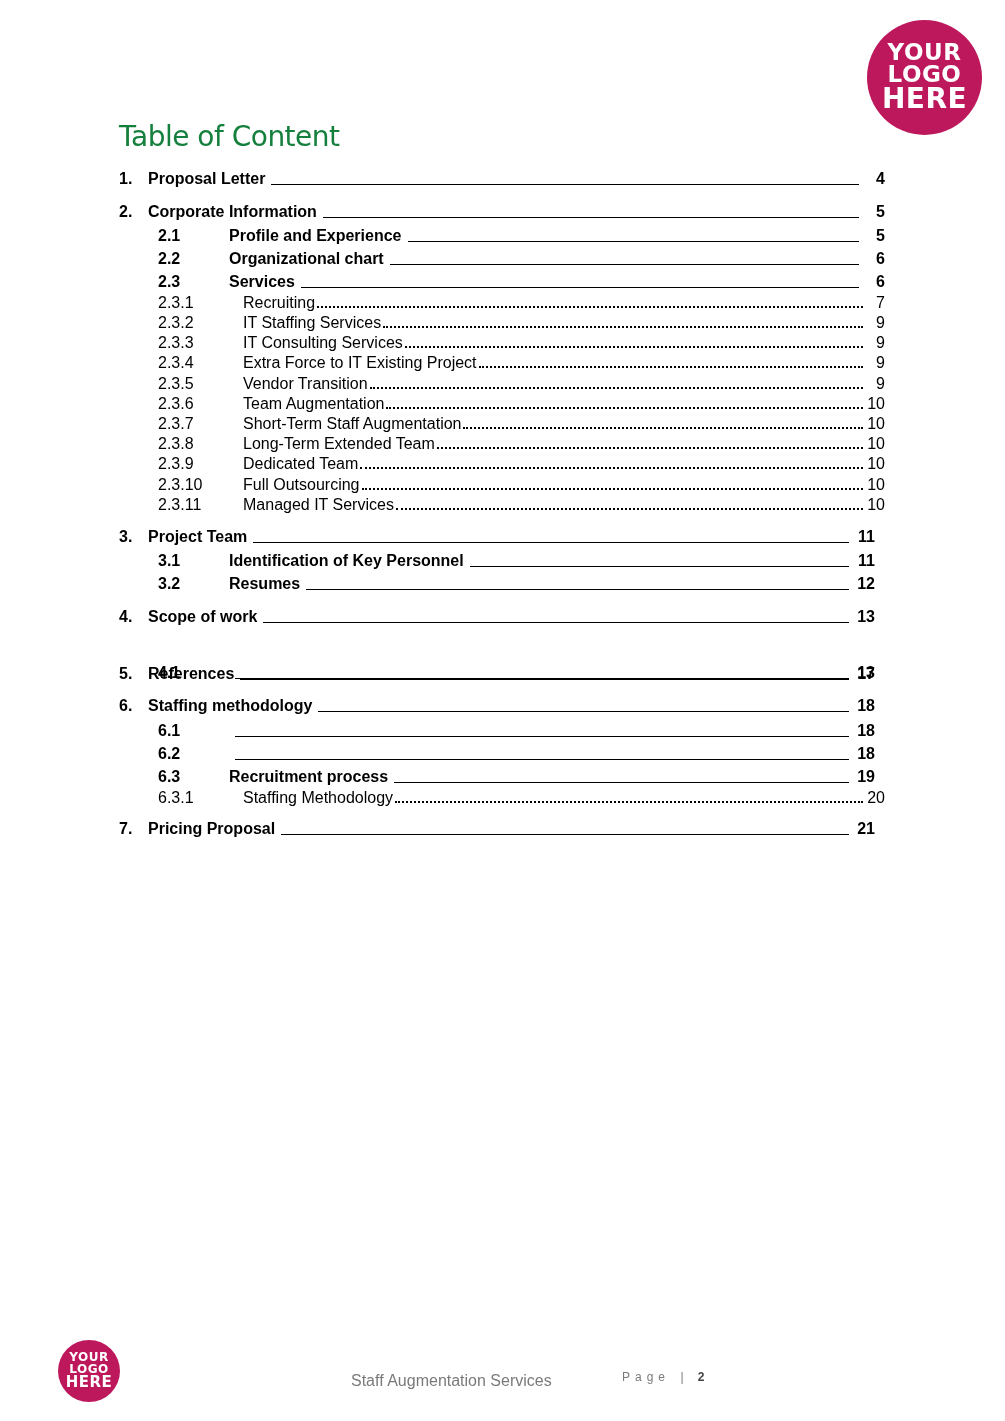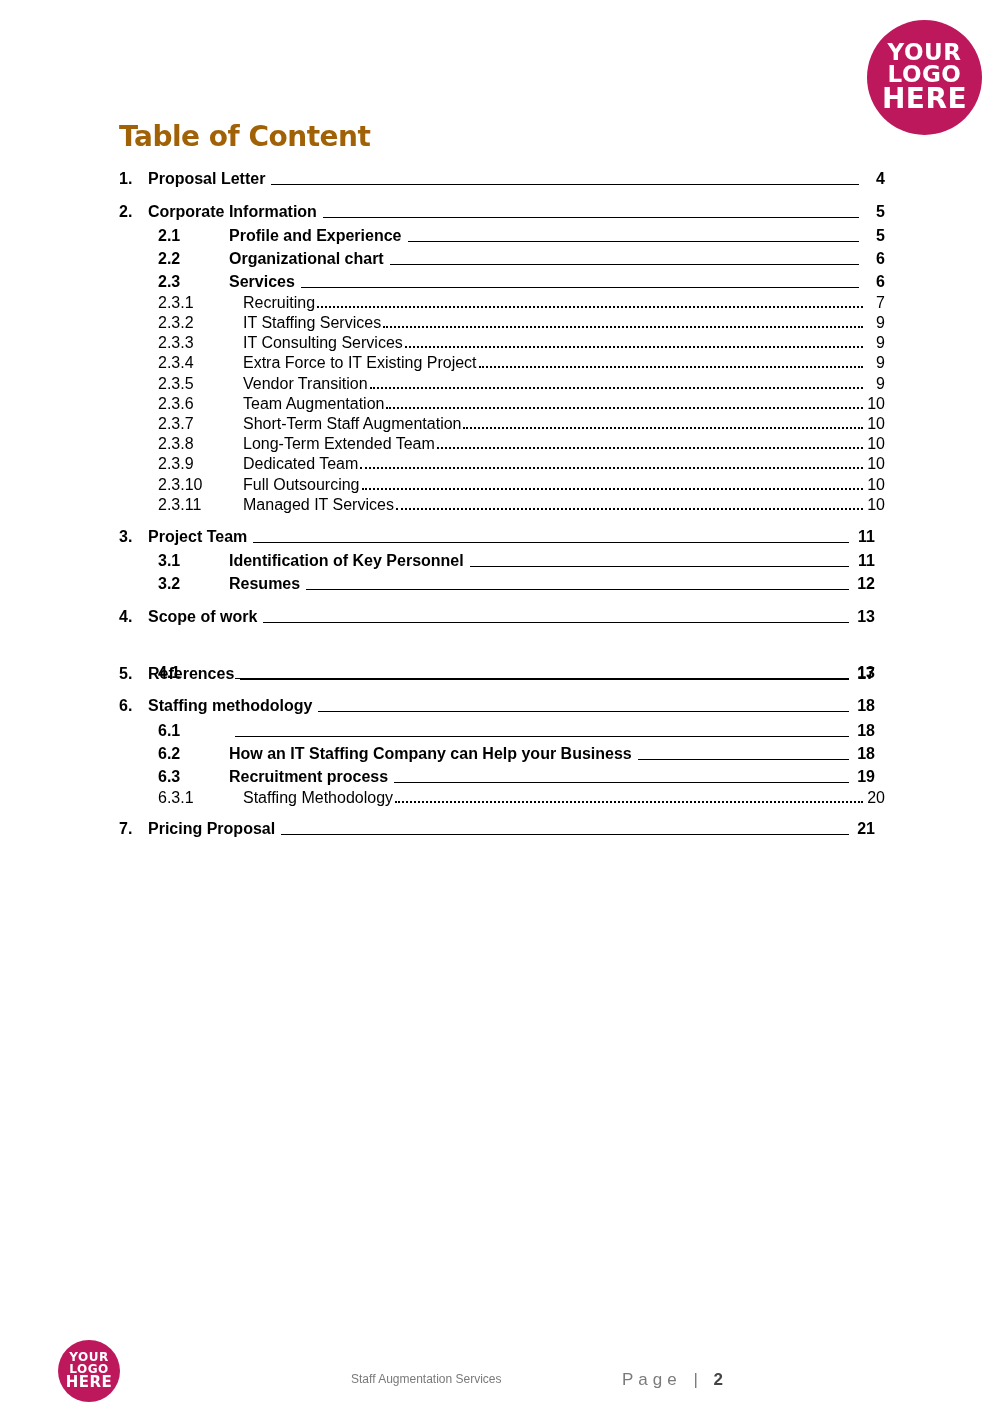--- a/index.html
+++ b/index.html
@@ -15,21 +15,21 @@
   }
   .logo-top { left: 867px; top: 20px; width: 115px; height: 115px; }
   .logo-top span { font-size: 23px; }
   .logo-top span:last-child { font-size: 28px; }
   .logo-bottom { left: 58px; top: 1340px; width: 62px; height: 62px; }
   .logo-bottom span { font-size: 12px; }
   .logo-bottom span:last-child { font-size: 15px; }
 
   .title {
     position: absolute; left: 119px; top: 120px; margin: 0;
-    color: #a16207; font-size: 28px; font-weight: bold;
+    color: #15803d; font-size: 28px; font-weight: normal;
     font-family: "DejaVu Sans", sans-serif; letter-spacing: -0.5px;
   }
 
   .toc { position: absolute; left: 119px; top: 0; width: 766px; }
   .row {
     position: absolute; left: 0; width: 766px; height: 20px;
     display: flex; align-items: flex-end; font-size: 16px; white-space: nowrap;
   }
   .row .num { flex: 0 0 auto; }
   .row .label { flex: 0 0 auto; }
@@ -38,24 +38,24 @@
 
   .lvl1 { font-weight: bold; }
   .lvl1 .num { width: 29px; }
   .lvl2 { font-weight: bold; }
   .lvl2 .num { width: 71px; margin-left: 39px; }
   .lvl3 { font-size: 16px; }
   .lvl3 .num { width: 85px; margin-left: 39px; }
   .lvl3 .leader { border-bottom: 2px dotted #000; margin: 0 2px 4px 2px; }
 
   .footer-text {
-    position: absolute; left: 351px; top: 1372px; font-size: 12px; color: #7a7a7a; text-align: right;
+    position: absolute; left: 351px; top: 1372px; font-size: 16px; color: #7a7a7a; text-align: right;
   }
   .footer-page {
-    position: absolute; left: 622px; top: 1370px; font-size: 17px; color: #7a7a7a;
+    position: absolute; left: 622px; top: 1370px; font-size: 12px; color: #7a7a7a;
     letter-spacing: 5px;
   }
   .footer-page .sep { color: #7a7a7a; letter-spacing: 0; margin: 0 6px 0 2px; }
   .footer-page .pg { color: #444; font-weight: bold; letter-spacing: 0; }
 </style>
 </head>
 <body>
 
 <div class="logo logo-top">
   <span>YOUR</span>
@@ -203,21 +203,20 @@
       <span class="leader"></span>
       <span class="page">18</span>
     </div>
     <div class="row lvl2" style="top: 720px; width: 756px;">
       <span class="num">6.1</span>
       <span class="leader"></span>
       <span class="page">18</span>
     </div>
     <div class="row lvl2" style="top: 743px; width: 756px;">
       <span class="num">6.2</span>
-      <span class="label">How an IT Staffing Company can Help your Business</span>
       <span class="leader"></span>
       <span class="page">18</span>
     </div>
     <div class="row lvl2" style="top: 766px; width: 756px;">
       <span class="num">6.3</span>
       <span class="label">Recruitment process</span>
       <span class="leader"></span>
       <span class="page">19</span>
     </div>
     <div class="row lvl3" style="top: 787px;">

